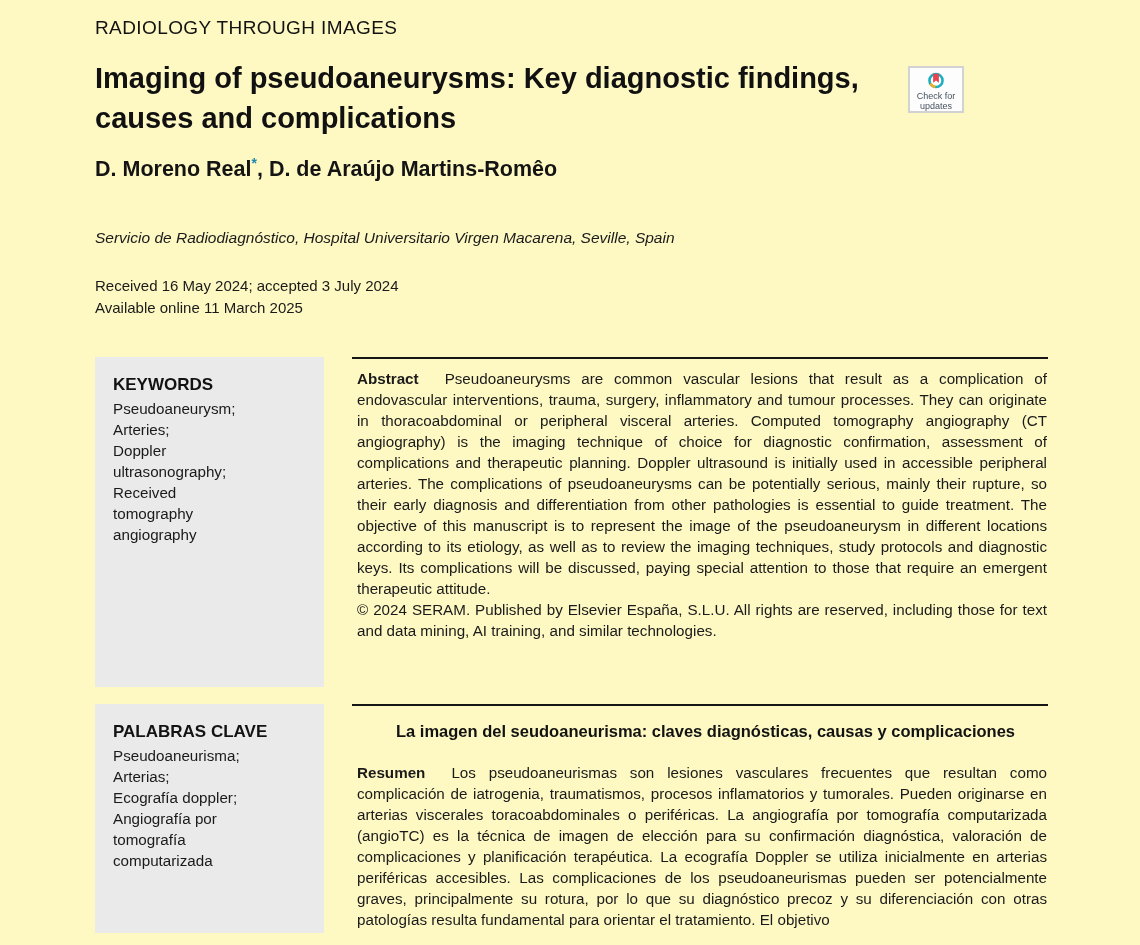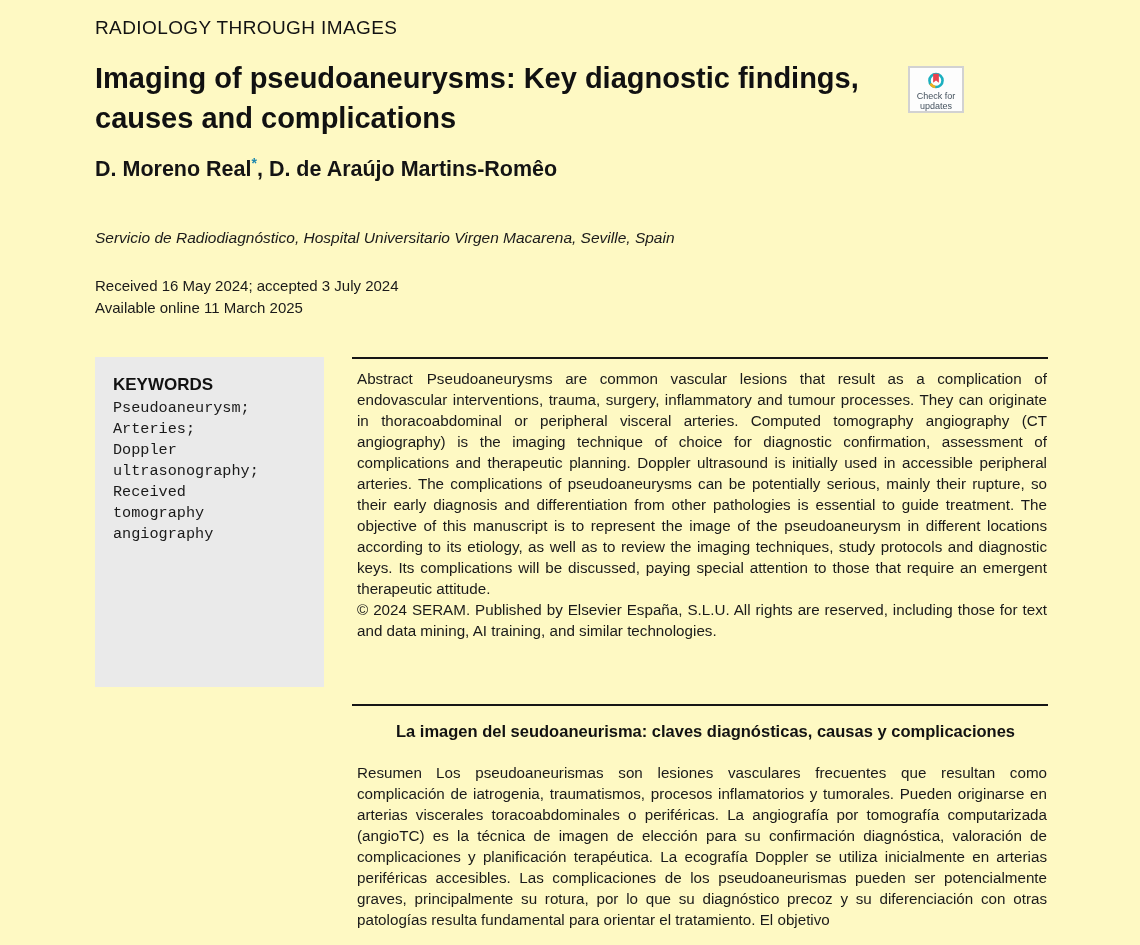--- a/index.html
+++ b/index.html
@@ -104,36 +104,35 @@
   .kwhead {
     font-size: 17px;
     font-weight: 700;
     margin-bottom: 3px;
     color: #121212;
   }
   .kwlist div {
     font-size: 15.2px;
     line-height: 21px;
     color: #1a1a1a;
-    font-family: Liberation Mono, monospace;
   }
   .abstract-block {
     position: absolute;
     left: 357px; top: 368px;
     width: 690px;
   }
   .para {
     font-size: 15.2px;
     line-height: 21px;
     text-align: justify;
     color: #1a1a1a;
   }
   .lead-label {
-    font-weight: 400;
-    padding-right: 14px;
+    font-weight: 700;
+    padding-right: 26px;
   }
   .spanish-heading {
     position: absolute;
     left: 365px; top: 722px;
     width: 690px;
     font-size: 16.5px;
     font-weight: 700;
     color: #121212;
     margin-left: 31px;
   }
@@ -195,20 +194,31 @@
 
   <div class="abstract-block">
     <div class="para">
       <span class="lead-label">Abstract</span><span>Pseudoaneurysms are common vascular lesions that result as a complication of endovascular interventions, trauma, surgery, inflammatory and tumour processes. They can originate in thoracoabdominal or peripheral visceral arteries. Computed tomography angiography (CT angiography) is the imaging technique of choice for diagnostic confirmation, assessment of complications and therapeutic planning. Doppler ultrasound is initially used in accessible peripheral arteries. The complications of pseudoaneurysms can be potentially serious, mainly their rupture, so their early diagnosis and differentiation from other pathologies is essential to guide treatment. The objective of this manuscript is to represent the image of the pseudoaneurysm in different locations according to its etiology, as well as to review the imaging techniques, study protocols and diagnostic keys. Its complications will be discussed, paying special attention to those that require an emergent therapeutic attitude.</span>
     </div>
     <div class="para">© 2024 SERAM. Published by Elsevier España, S.L.U. All rights are reserved, including those for text and data mining, AI training, and similar technologies.</div>
   </div>
 
   <div class="rule rule-2"></div>
 
+  <div class="kwbox kwbox-es">
+    <div class="kwhead">PALABRAS CLAVE</div>
+    <div class="kwlist">
+        <div>Pseudoaneurisma;</div>
+        <div>Arterias;</div>
+        <div>Ecografía doppler;</div>
+        <div>Angiografía por</div>
+        <div>tomografía</div>
+        <div>computarizada</div>
+      </div>
+  </div>
 
   <div class="spanish-heading">La imagen del seudoaneurisma: claves diagnósticas, causas y complicaciones</div>
 
   <div class="resumen-block">
     <div class="para">
       <span class="lead-label">Resumen</span><span>Los pseudoaneurismas son lesiones vasculares frecuentes que resultan como complicación de iatrogenia, traumatismos, procesos inflamatorios y tumorales. Pueden originarse en arterias viscerales toracoabdominales o periféricas. La angiografía por tomografía computarizada (angioTC) es la técnica de imagen de elección para su confirmación diagnóstica, valoración de complicaciones y planificación terapéutica. La ecografía Doppler se utiliza inicialmente en arterias periféricas accesibles. Las complicaciones de los pseudoaneurismas pueden ser potencialmente graves, principalmente su rotura, por lo que su diagnóstico precoz y su diferenciación con otras patologías resulta fundamental para orientar el tratamiento. El objetivo</span>
     </div>
   </div>
 
 </div>

